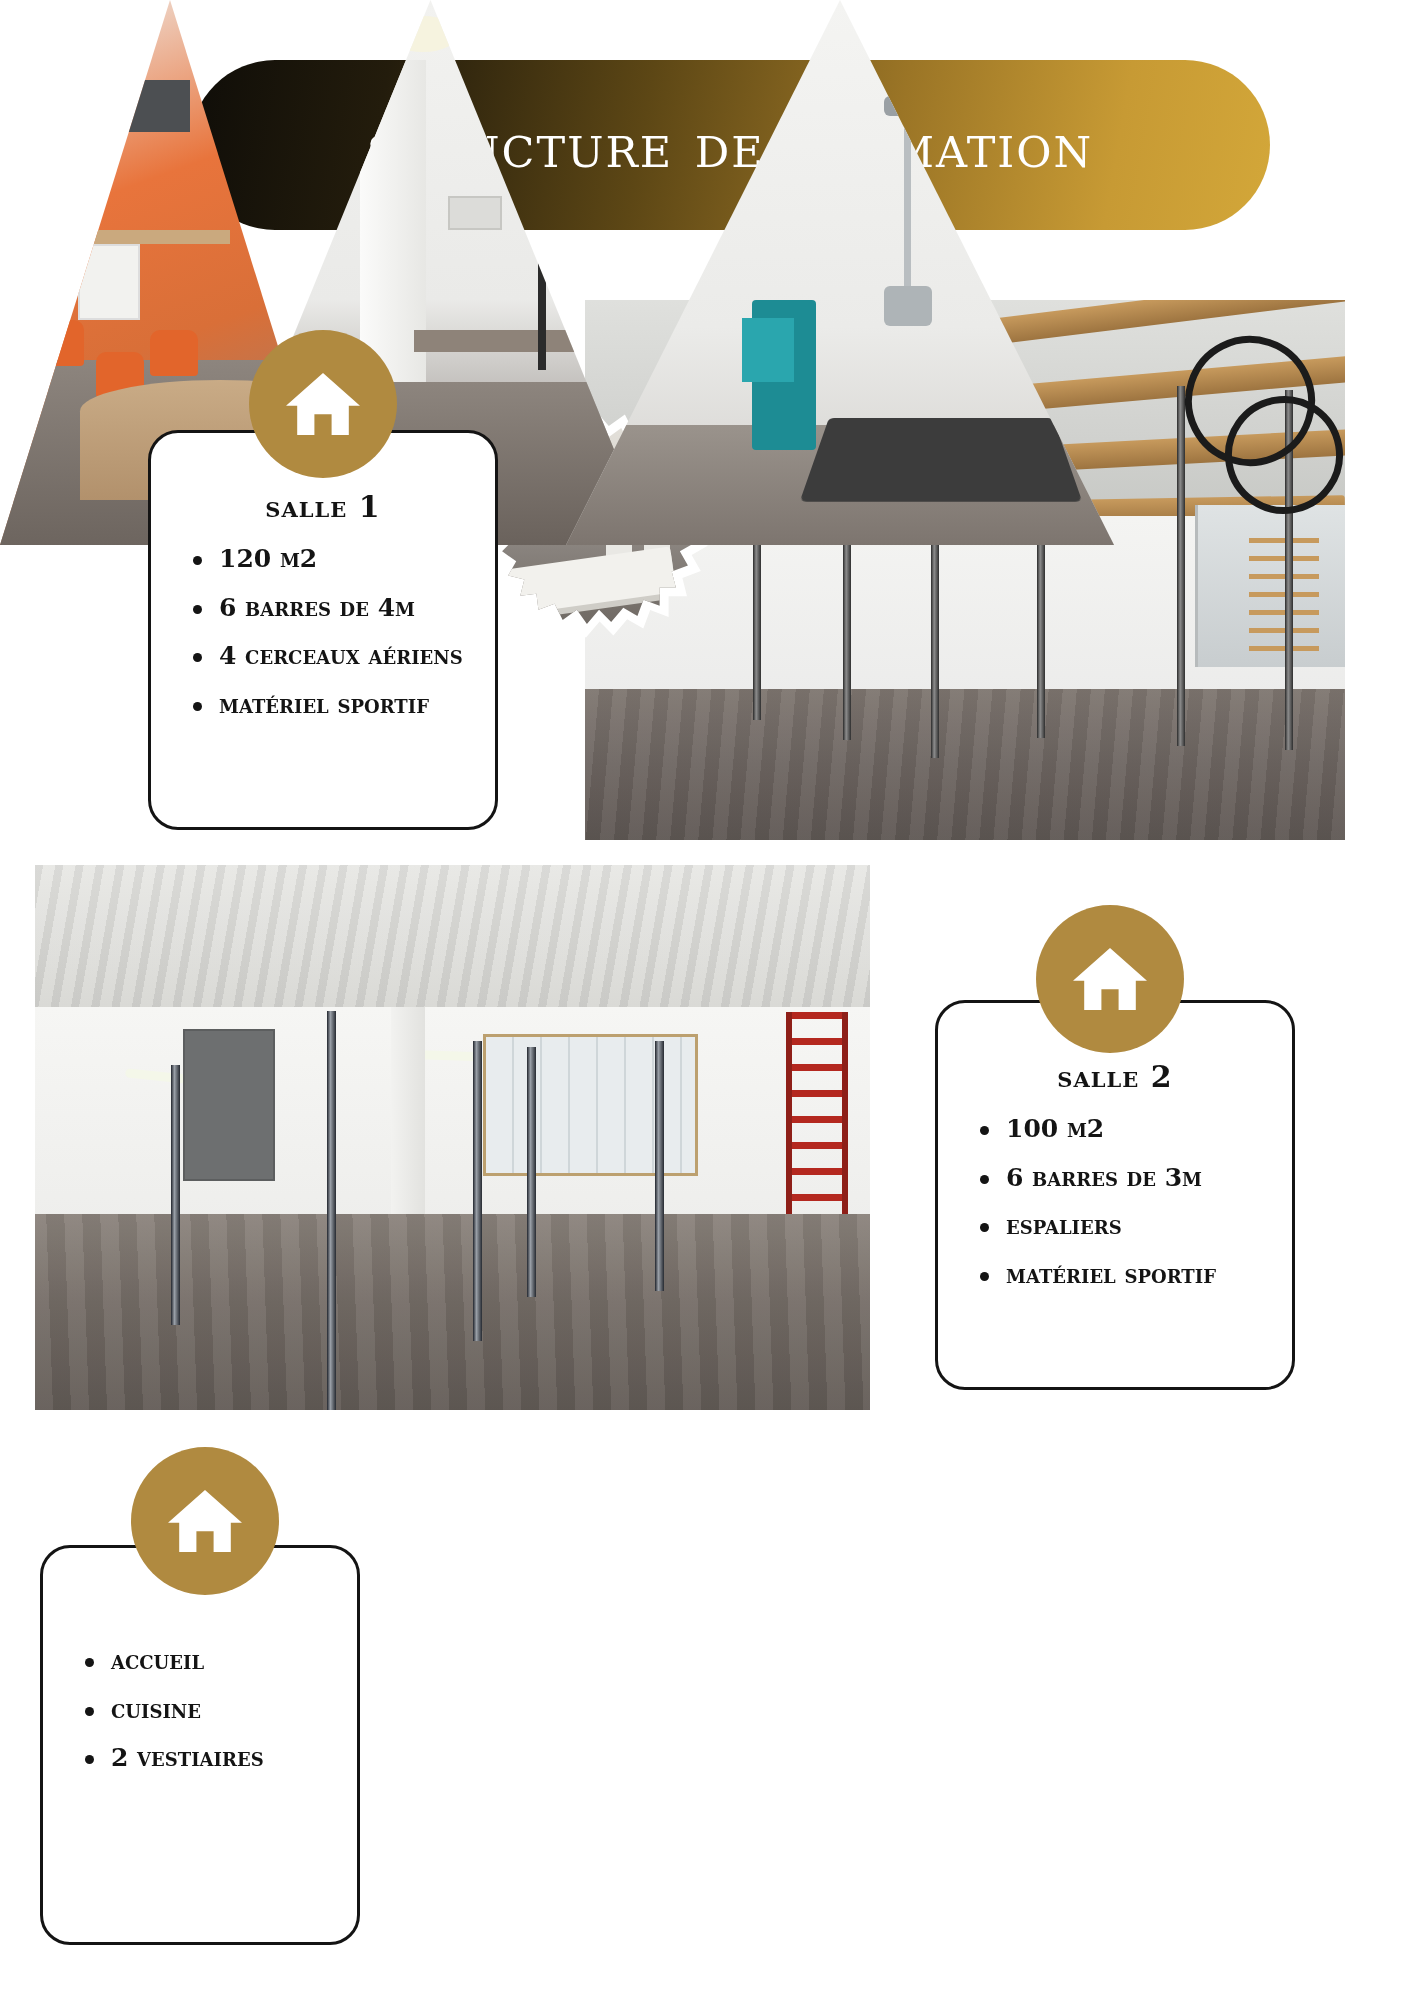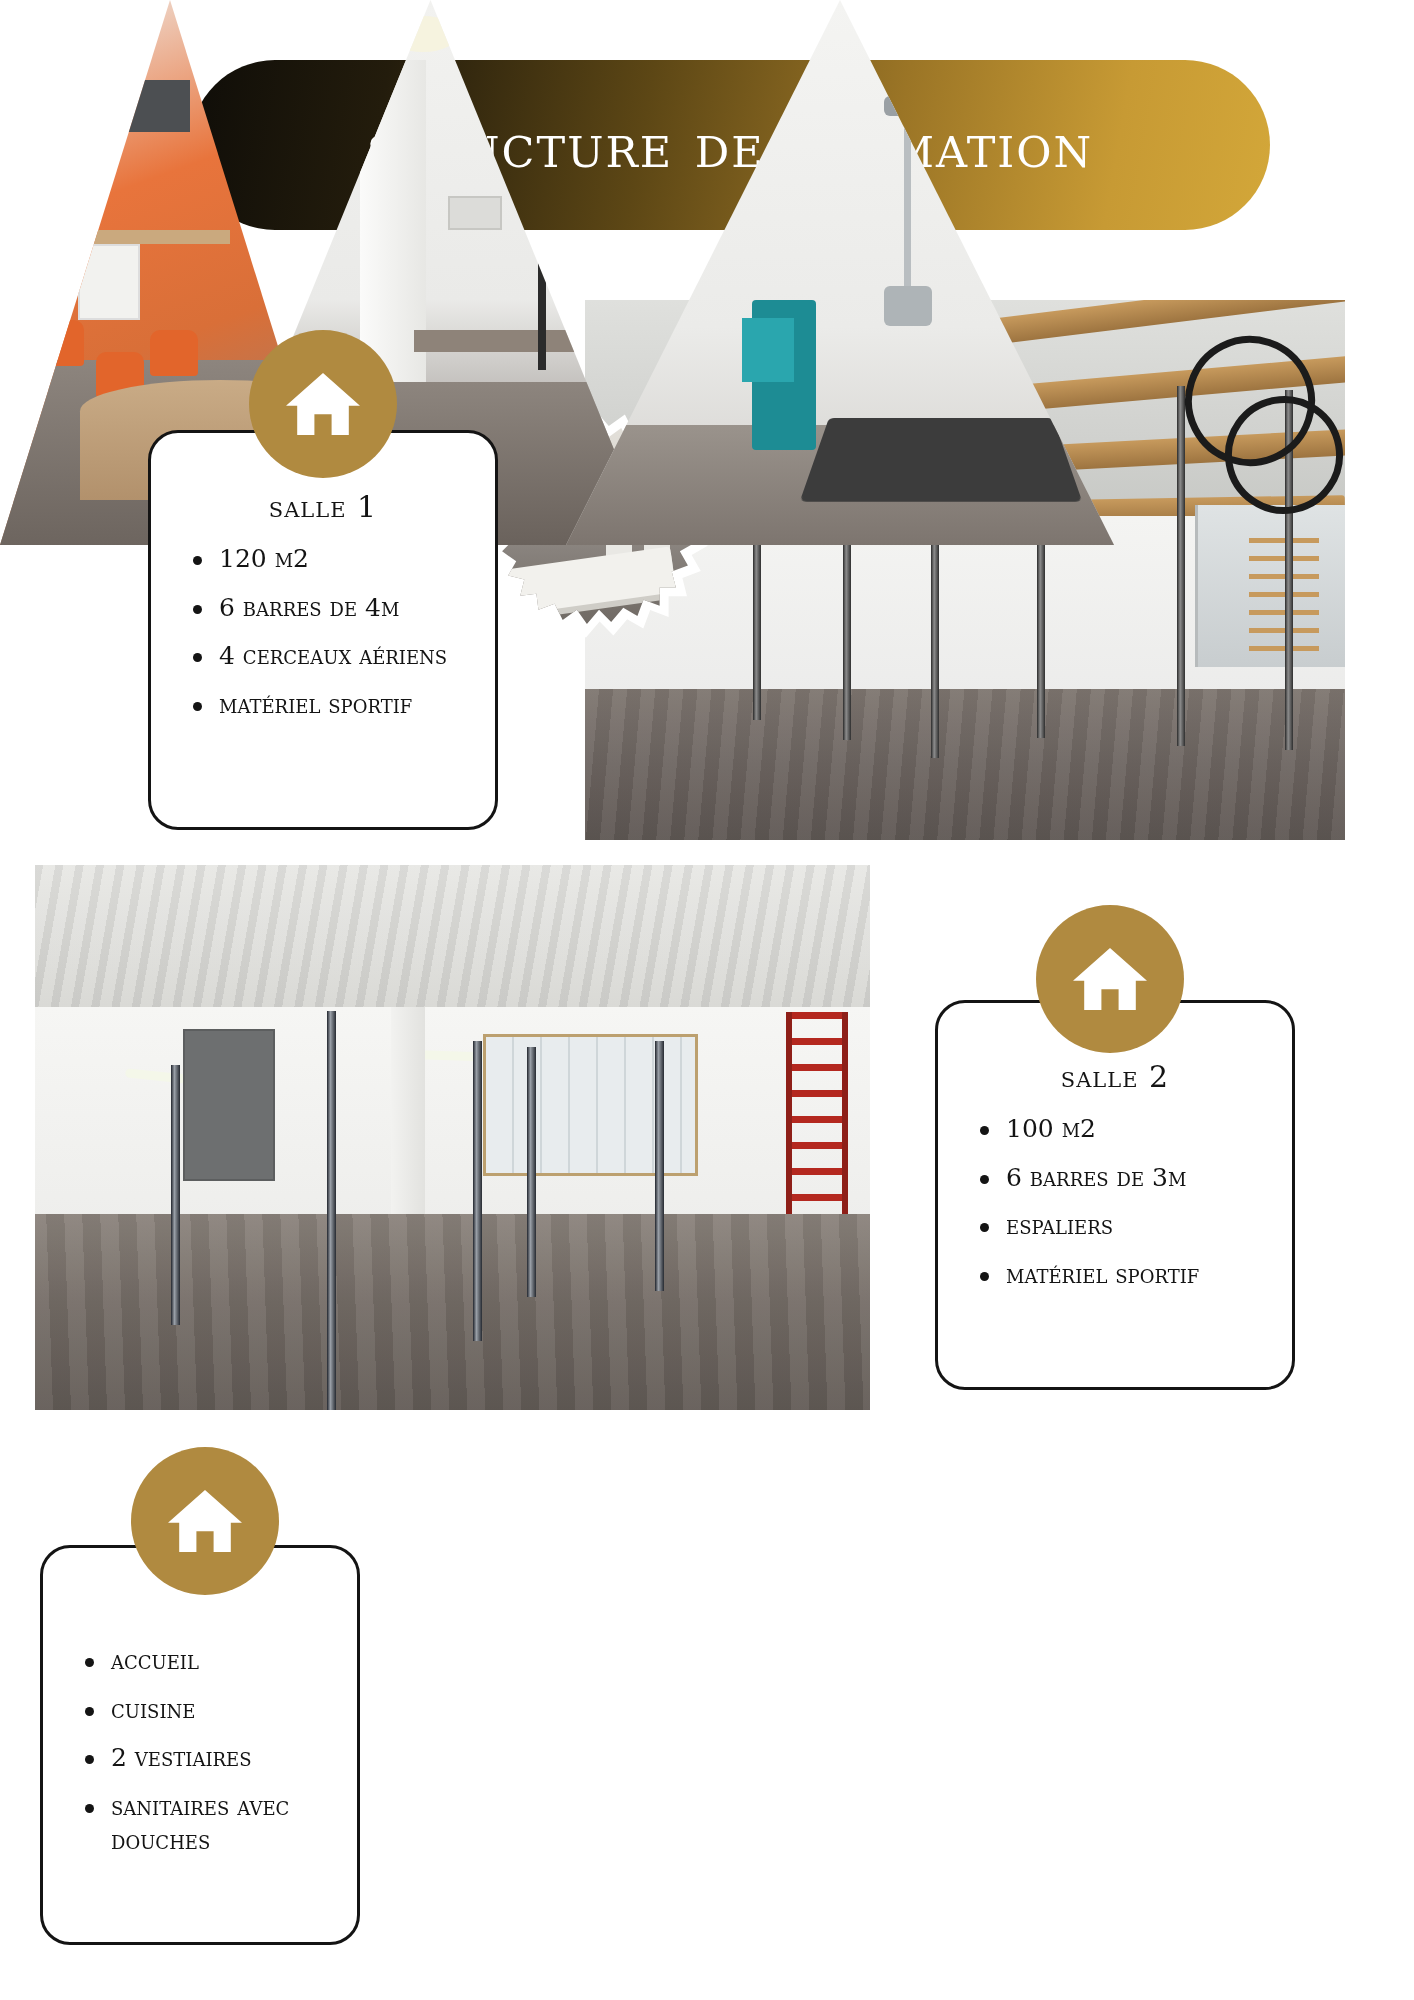--- a/index.html
+++ b/index.html
@@ -244,20 +244,21 @@
   .s-towel { position:absolute; left:176px; top:318px; width:52px; height:64px; background:#2aa6ae; }
   .s-base { position:absolute; left:0; bottom:0; width:100%; height:22%; background:linear-gradient(180deg,#9a938c,#7d756f); }
 
   
   .card {
     position: absolute;
     background: #ffffff;
     border: 3px solid #141414;
     border-radius: 30px;
     z-index: 5;
+    font-weight: bold;
   }
   #card-room1 { left: 148px; top: 430px; width: 350px; height: 400px; }
   #card-room2 { left: 935px; top: 1000px; width: 360px; height: 390px; }
   #card-extras { left: 40px; top: 1545px; width: 320px; height: 400px; }
 
   .card-title {
     text-align: center;
     font-family: "DejaVu Serif", serif;
     font-variant: small-caps;
     text-transform: lowercase;
@@ -423,21 +424,20 @@
     <li>Matériel sportif</li>
   </ul>
 </div>
 
 <div class="card" id="card-extras">
   <div class="card-title"></div>
   <ul>
     <li>Accueil</li>
     <li>Cuisine</li>
     <li>2 vestiaires</li>
-    <li>Sanitaires avec douches</li>
   </ul>
 </div>
 
 <div class="badge" id="badge-room1">
   <svg viewBox="0 0 100 100">
     <path d="M50 14 L93 52 L80 52 L80 86 L60 86 L60 62 L40 62 L40 86 L20 86 L20 52 L7 52 Z" fill="#ffffff"></path>
   </svg>
 </div>
 <div class="badge" id="badge-room2">
   <svg viewBox="0 0 100 100">

